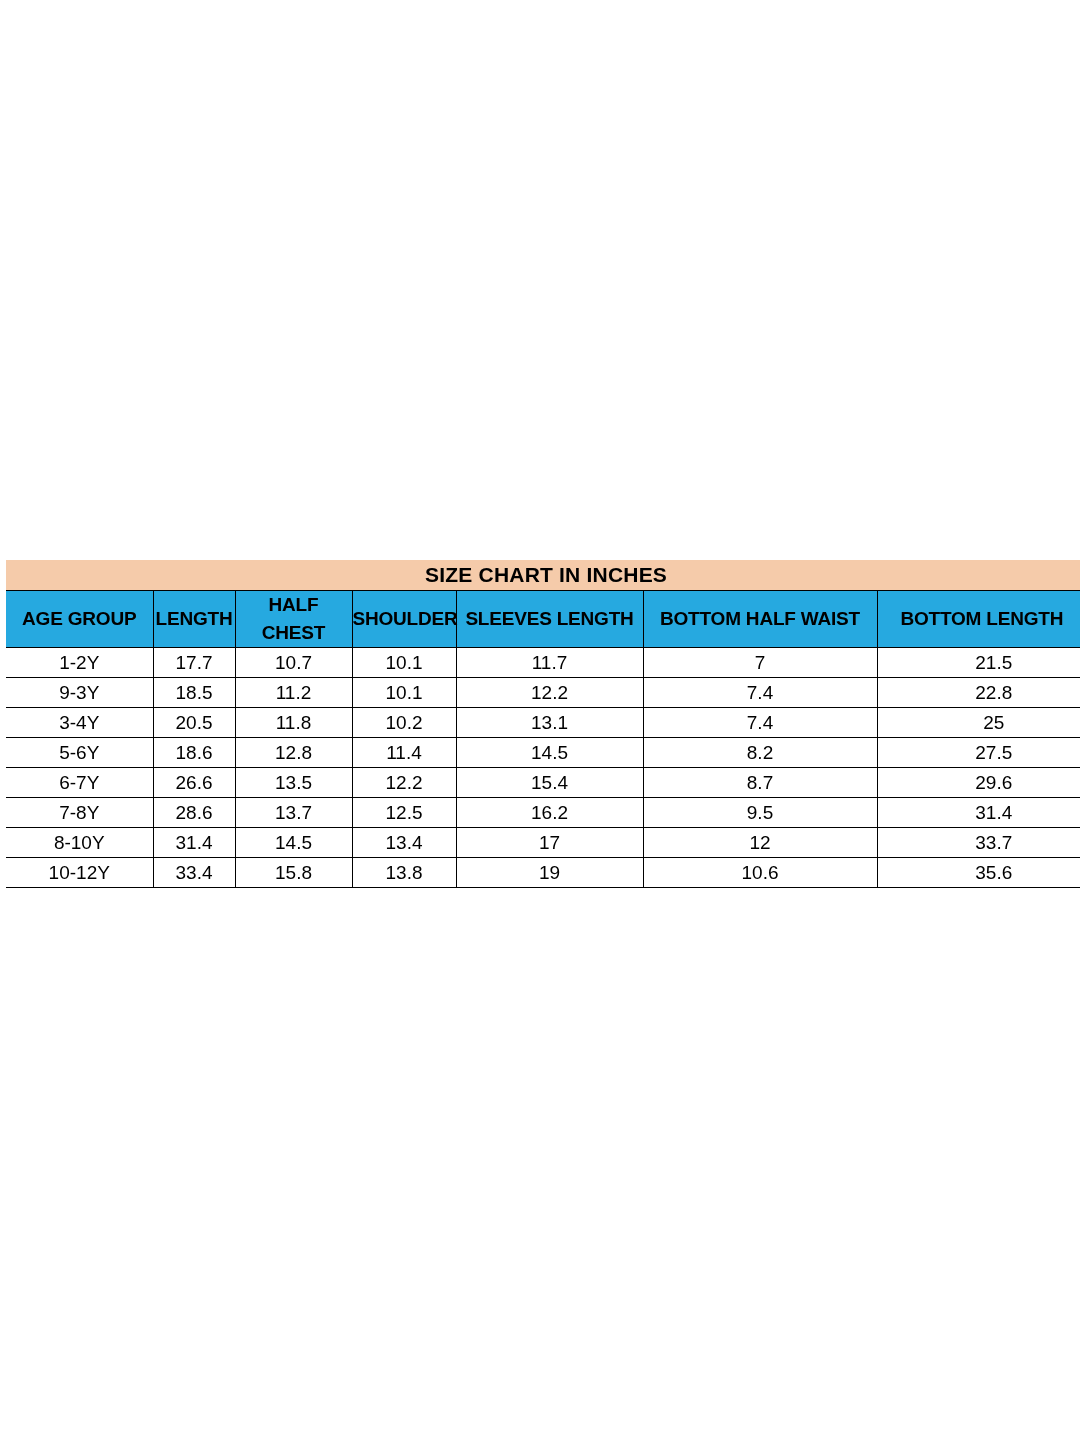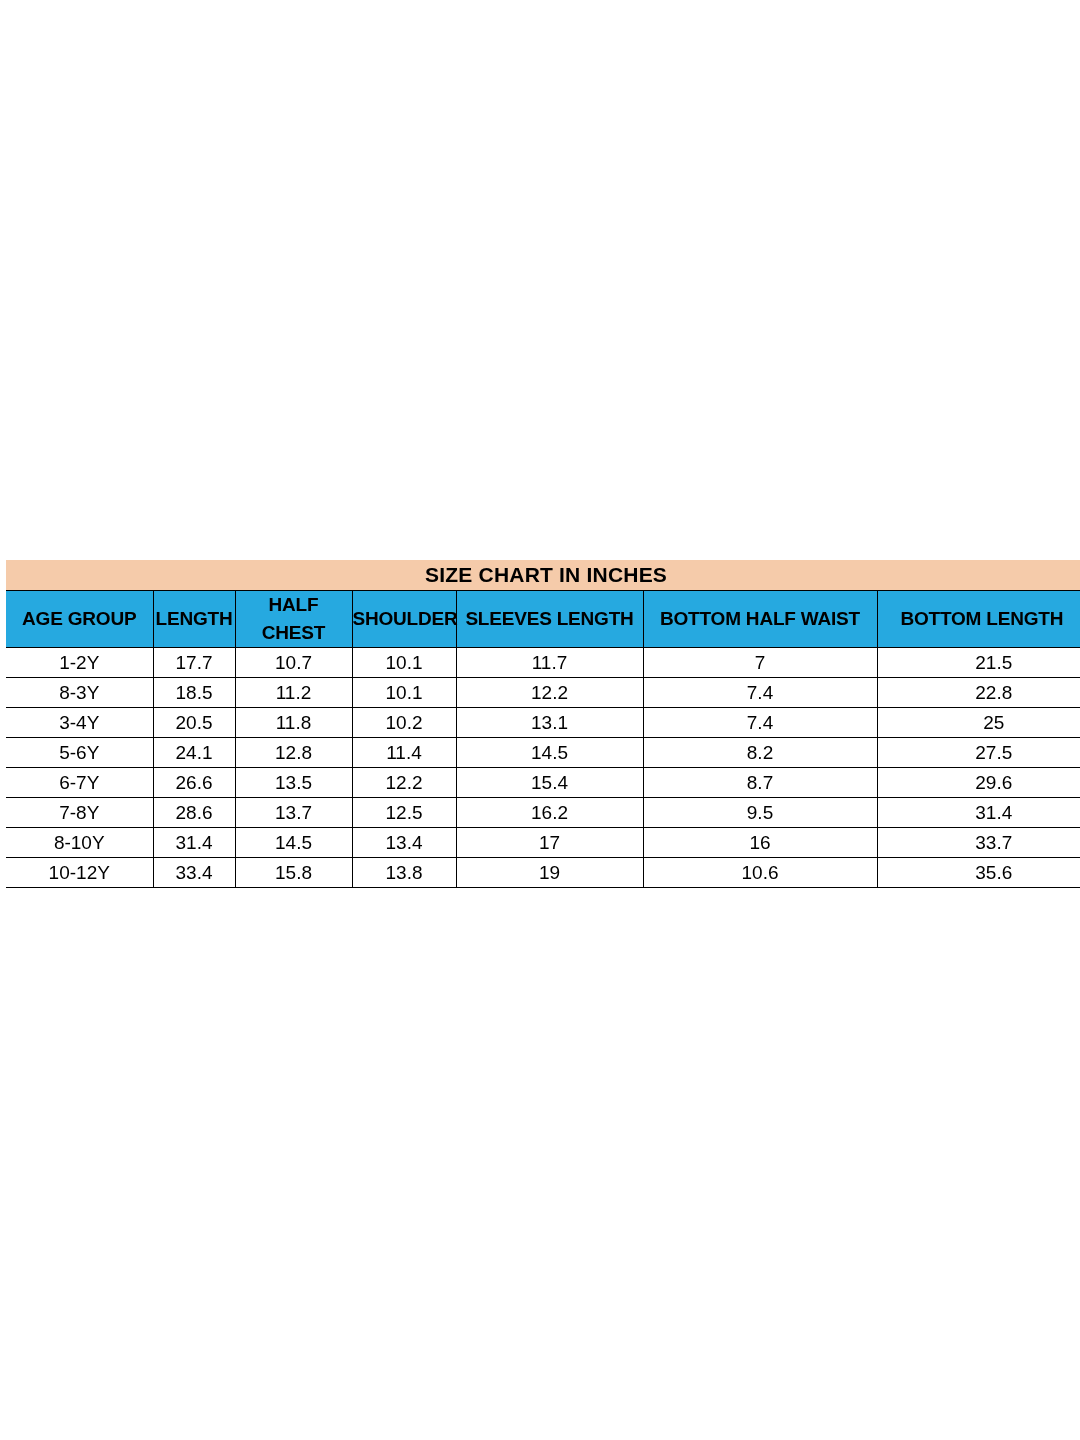--- a/index.html
+++ b/index.html
@@ -111,40 +111,40 @@
       <tr class="data-row">
         <td class="first-col">1-2Y</td>
         <td>17.7</td>
         <td>10.7</td>
         <td>10.1</td>
         <td>11.7</td>
         <td>7</td>
         <td class="last-col">21.5</td>
       </tr>
       <tr class="data-row">
-        <td class="first-col">8-3Y</td>
+        <td class="first-col">9-3Y</td>
         <td>18.5</td>
         <td>11.2</td>
         <td>10.1</td>
         <td>12.2</td>
         <td>7.4</td>
         <td class="last-col">22.8</td>
       </tr>
       <tr class="data-row">
         <td class="first-col">3-4Y</td>
         <td>20.5</td>
         <td>11.8</td>
         <td>10.2</td>
         <td>13.1</td>
         <td>7.4</td>
         <td class="last-col">25</td>
       </tr>
       <tr class="data-row">
         <td class="first-col">5-6Y</td>
-        <td>24.1</td>
+        <td>18.6</td>
         <td>12.8</td>
         <td>11.4</td>
         <td>14.5</td>
         <td>8.2</td>
         <td class="last-col">27.5</td>
       </tr>
       <tr class="data-row">
         <td class="first-col">6-7Y</td>
         <td>26.6</td>
         <td>13.5</td>
@@ -161,21 +161,21 @@
         <td>16.2</td>
         <td>9.5</td>
         <td class="last-col">31.4</td>
       </tr>
       <tr class="data-row">
         <td class="first-col">8-10Y</td>
         <td>31.4</td>
         <td>14.5</td>
         <td>13.4</td>
         <td>17</td>
-        <td>16</td>
+        <td>12</td>
         <td class="last-col">33.7</td>
       </tr>
       <tr class="data-row">
         <td class="first-col">10-12Y</td>
         <td>33.4</td>
         <td>15.8</td>
         <td>13.8</td>
         <td>19</td>
         <td>10.6</td>
         <td class="last-col">35.6</td>

